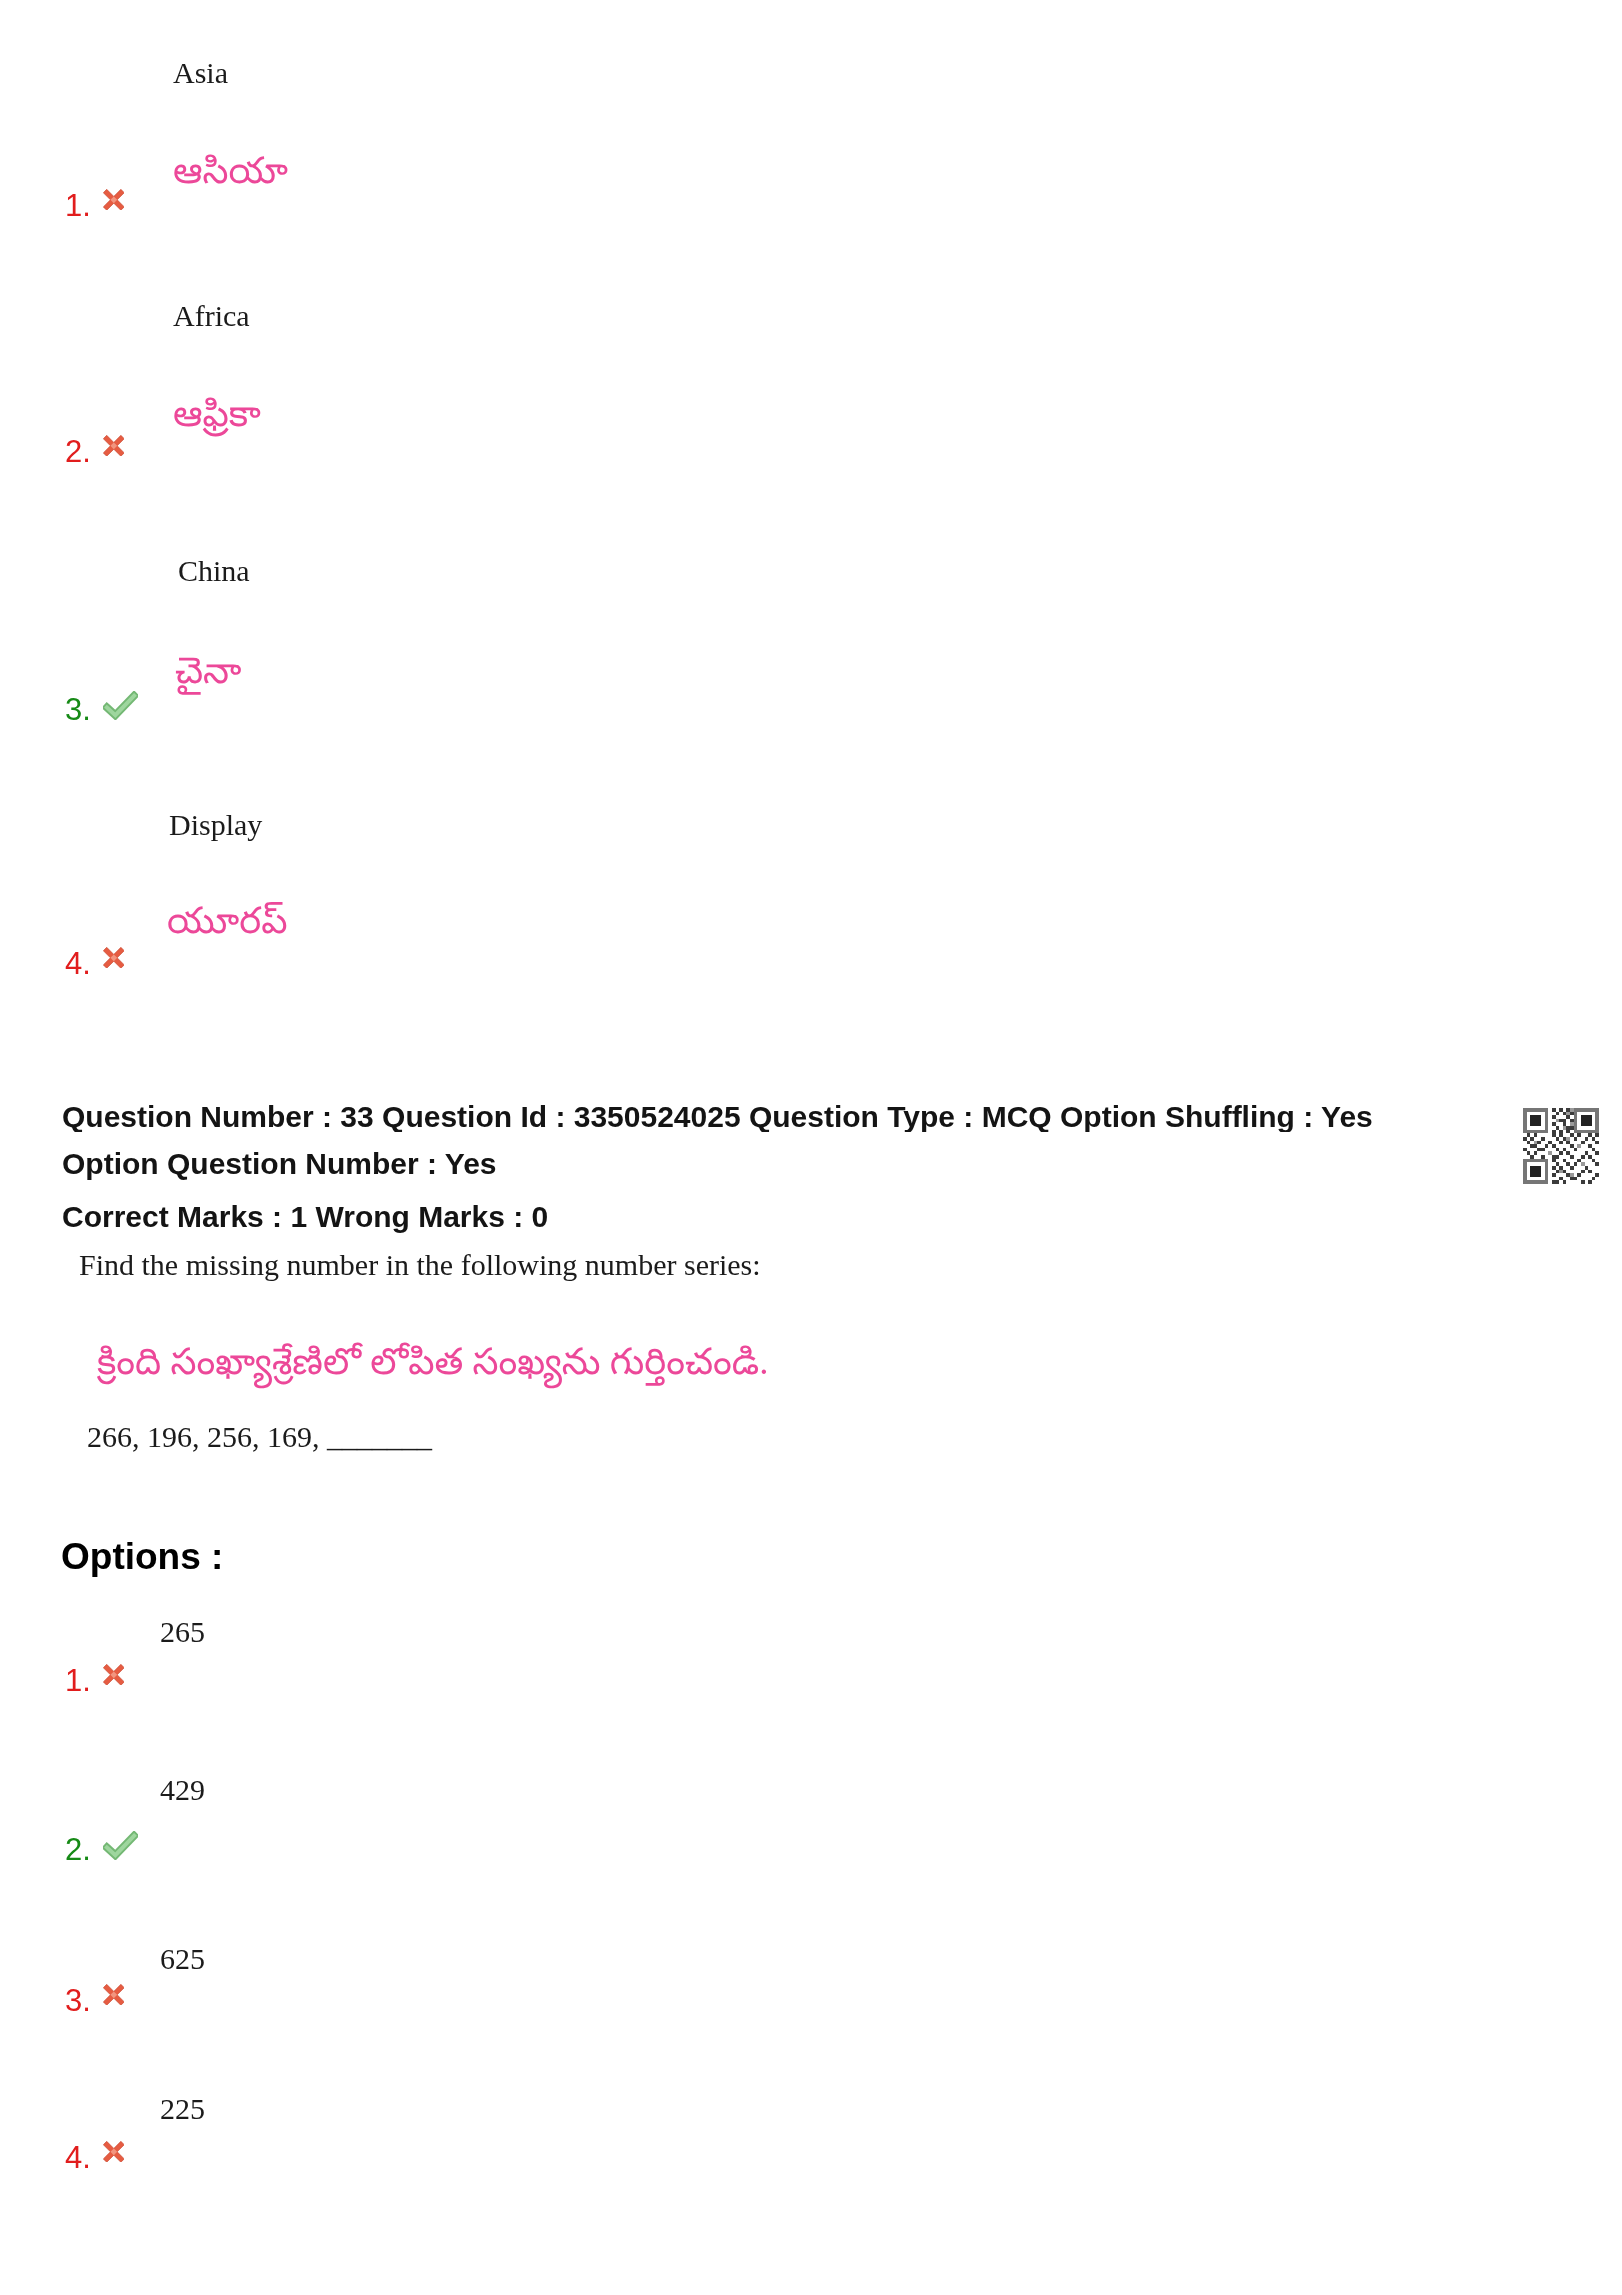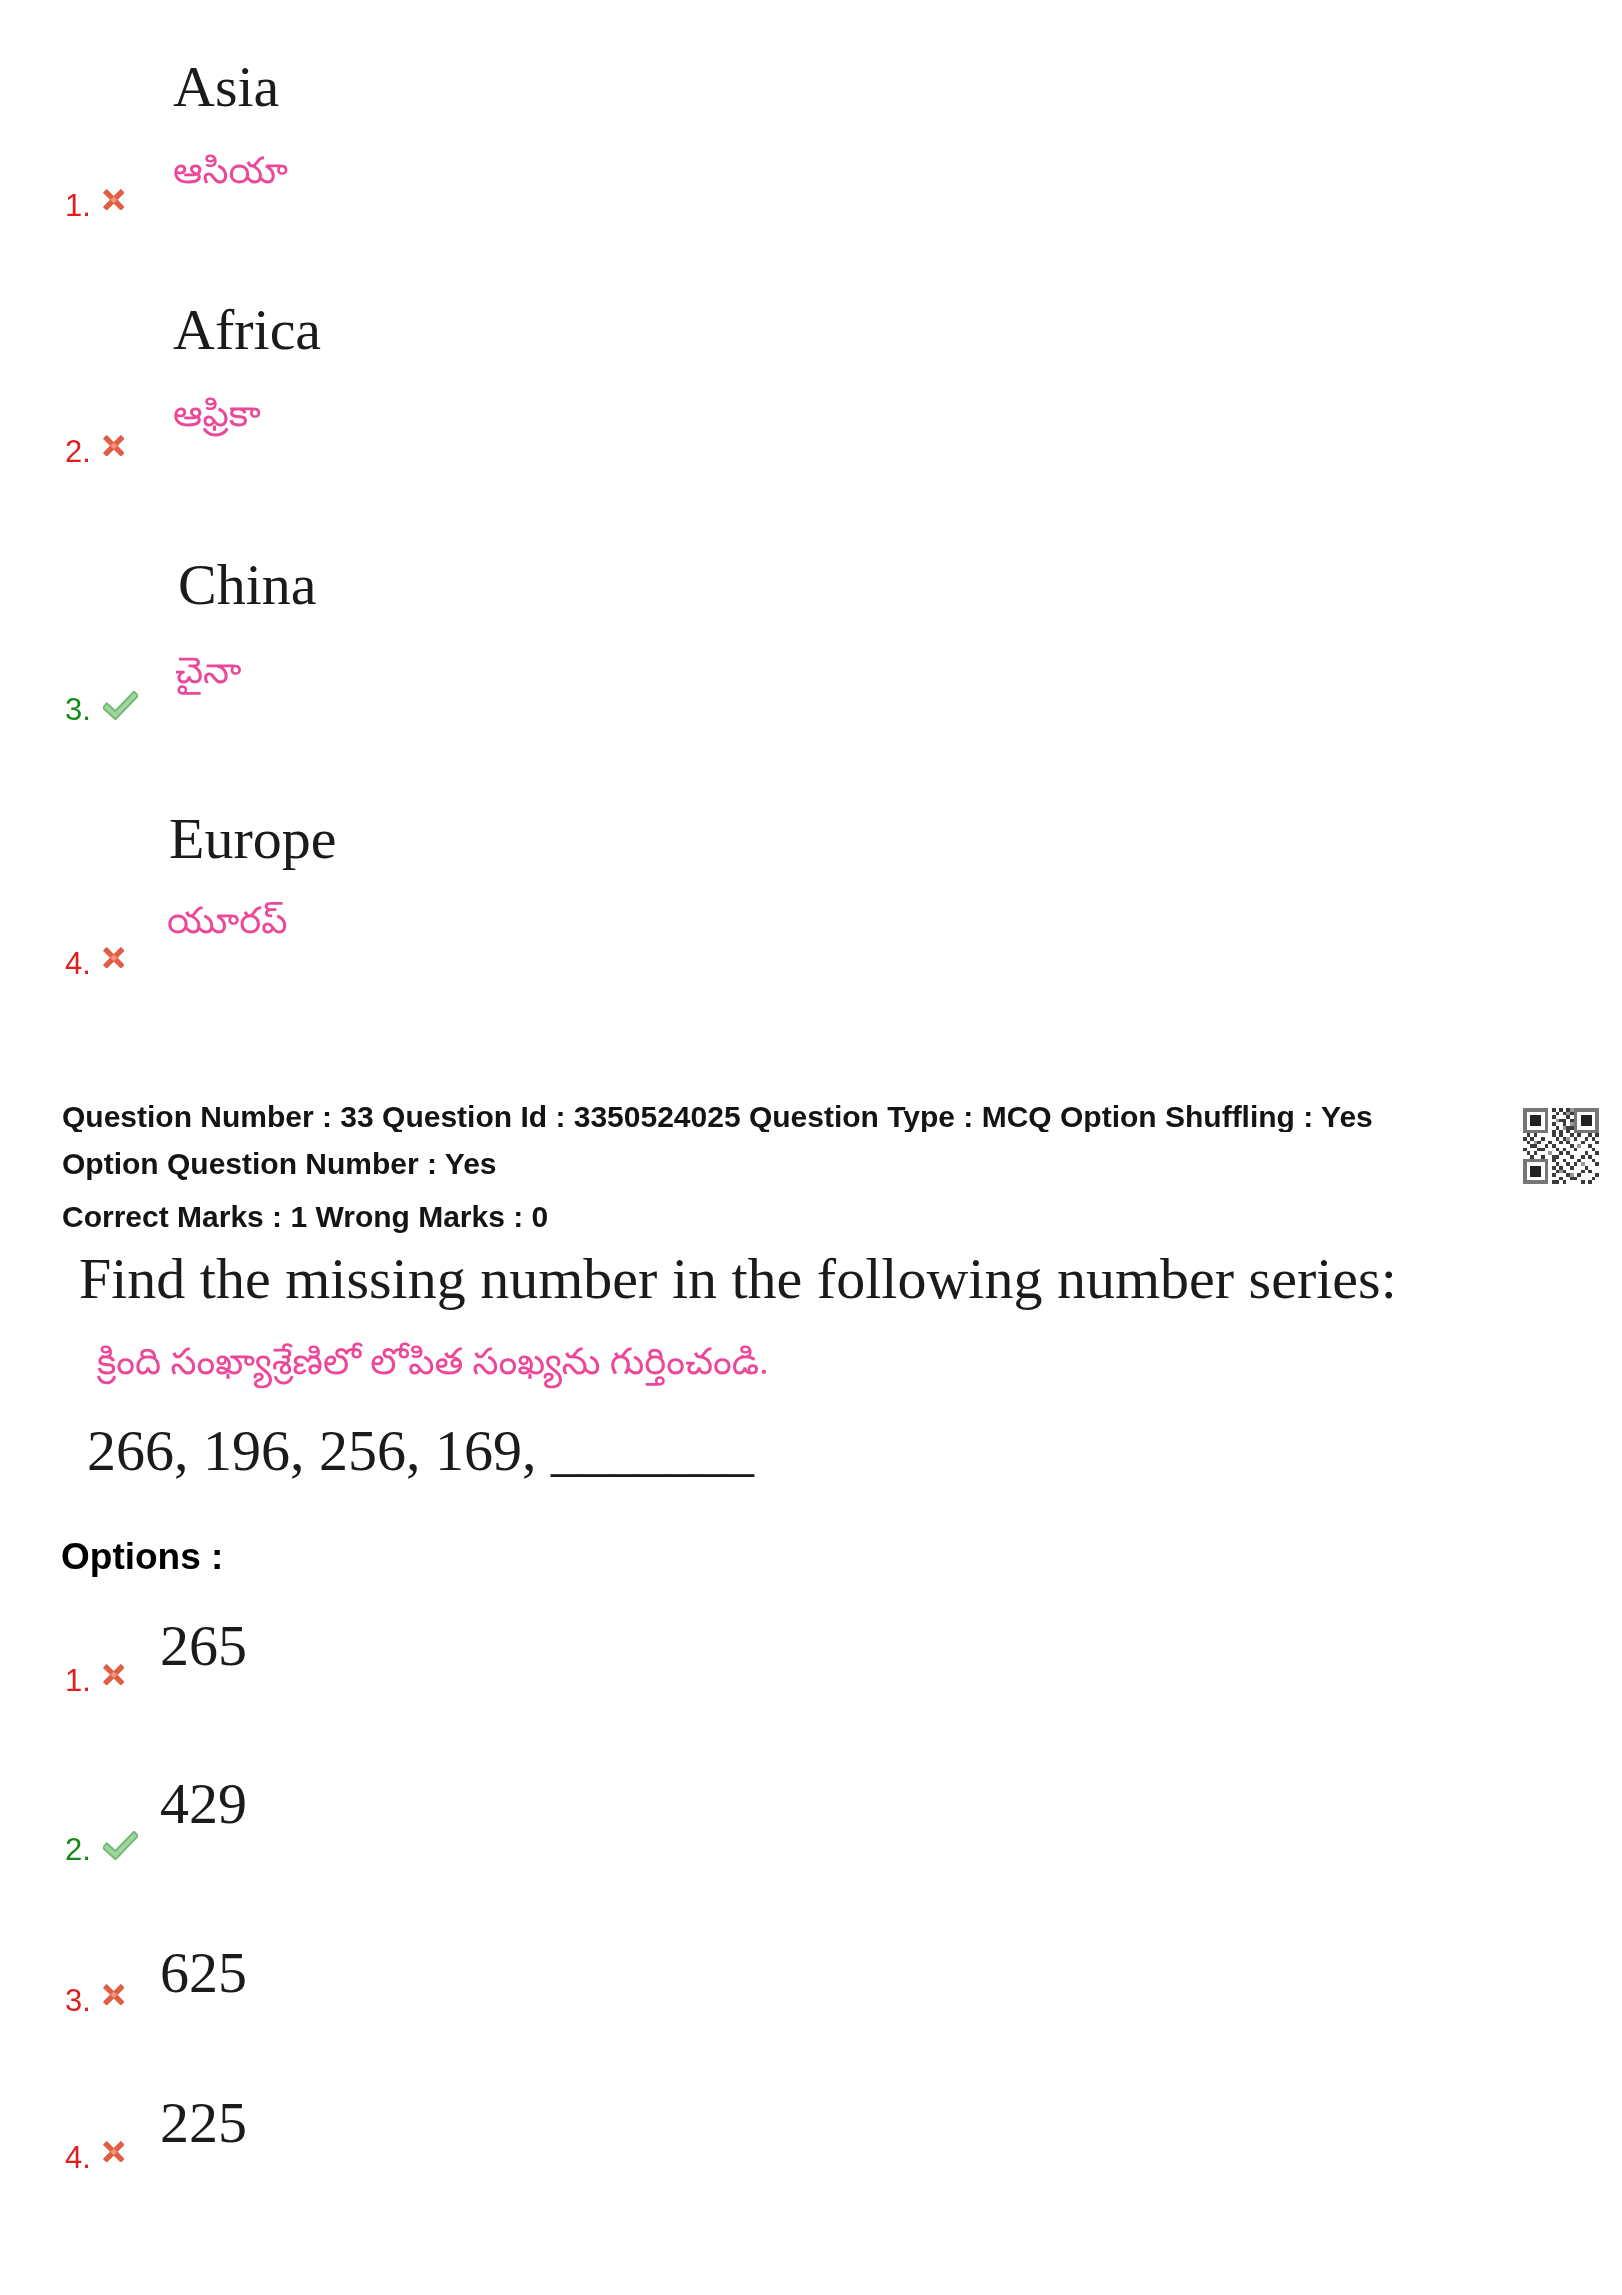--- a/index.html
+++ b/index.html
@@ -1,19 +1,19 @@
 <!DOCTYPE html>
 <html style="font-size:10.5px"><head>
 <meta charset="utf-8">
 <style>
   html,body{margin:0;padding:0;background:#ffffff;}
   .page{position:relative;width:1622px;height:2295px;background:#ffffff;overflow:hidden;
         font-family:"Liberation Sans","DejaVu Sans",sans-serif;}
   .abs{position:absolute;}
-  .serif-lg{font-family:"Liberation Serif","DejaVu Serif",serif;font-size:58px;line-height:1;
+  .serif-lg{font-family:"Liberation Serif","DejaVu Serif",serif;font-size:30px;line-height:1;
             color:#1b1b1b;white-space:nowrap;}
   .telugu{font-family:"Liberation Serif","DejaVu Serif",serif;font-size:37px;line-height:1.25;
           color:#ec4899;white-space:nowrap;}
   .metaline{font-family:"Liberation Sans","DejaVu Sans",sans-serif;font-weight:700;font-size:30px;
             line-height:1;color:#141414;white-space:nowrap;}
   .options-label{font-family:"Liberation Sans","DejaVu Sans",sans-serif;font-weight:700;font-size:37px;
                  line-height:1;color:#000000;white-space:nowrap;}
   .numrow{display:flex;align-items:flex-start;gap:11.8px;font-size:31px;line-height:1;}
   .num{font-family:"Liberation Sans","DejaVu Sans",sans-serif;}
   .num.wrong{color:#e11d1d;}
@@ -52,21 +52,21 @@
     <div class="abs serif-lg" style="left:178px;top:556px">China</div>
     <div class="abs telugu" style="left:175px;top:648px">చైనా</div>
     <div class="abs numrow" style="left:65px;top:694px">
       <span class="num correct">3.</span>
       <svg class="icon-check" viewBox="0 0 54 44">
         <polyline points="6,25 19,37 48,7" fill="none" stroke="#74b874" stroke-width="12" stroke-linecap="square"></polyline>
         <polyline points="6,25 19,37 48,7" fill="none" stroke="#9ed69e" stroke-width="6" stroke-linecap="square"></polyline>
       </svg>
     </div>
 
-    <div class="abs serif-lg" style="left:169px;top:810px">Europe</div>
+    <div class="abs serif-lg" style="left:169px;top:810px">Display</div>
     <div class="abs telugu" style="left:167px;top:898px">యూరప్</div>
     <div class="abs numrow" style="left:65px;top:948px">
       <span class="num wrong">4.</span>
       <svg class="icon-cross" viewBox="0 0 32 32">
         <path d="M5.5 .5 L16 11 L26.5 .5 L31.5 5.5 L21 16 L31.5 26.5 L26.5 31.5 L16 21 L5.5 31.5 L.5 26.5 L11 16 L.5 5.5 Z" fill="#e65c42" stroke="#c94a32" stroke-width="1"></path>
         <path d="M16 11 L21 16 L16 21 L11 16 Z" fill="#f2957f"></path>
       </svg>
     </div>
   </section>
 

